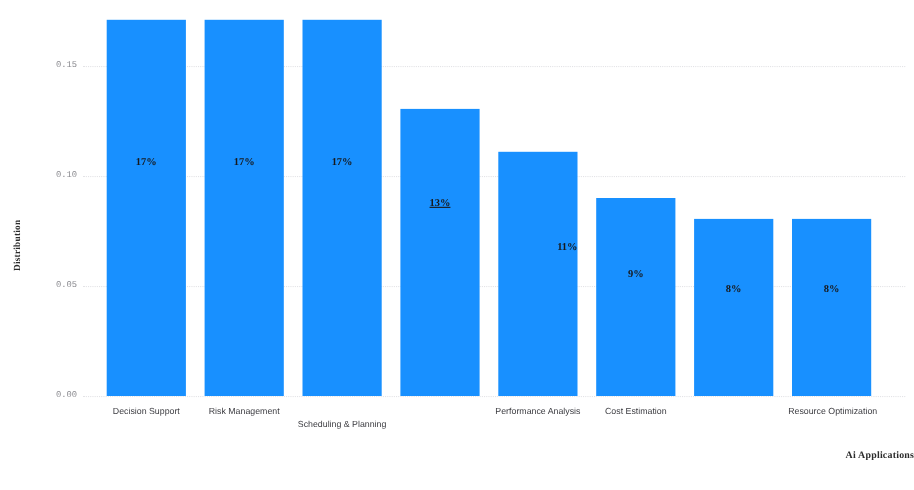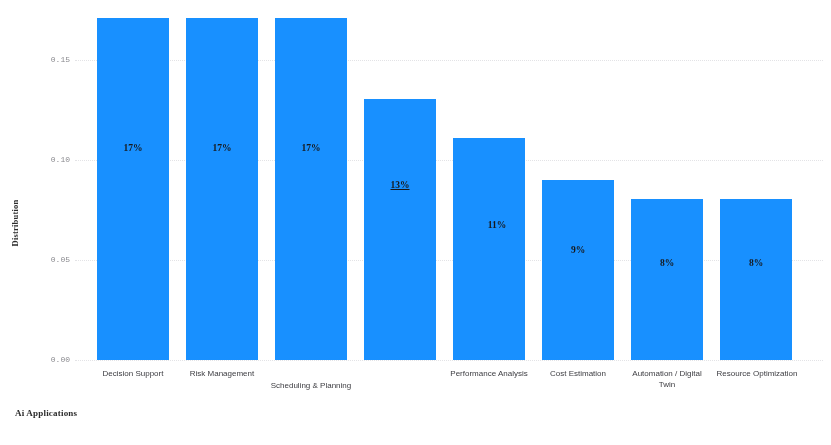--- a/index.html
+++ b/index.html
@@ -95,21 +95,21 @@
     color: #3c3c41;
     line-height: 11px;
   }
 
   
   .x-axis-title {
     position: absolute;
     left: 0;
     right: 0;
     top: 408px;
-    text-align: left;
+    text-align: right;
     font-family: "Liberation Serif", serif;
     font-weight: bold;
     font-size: 9px;
     color: #2b2b2b;
     letter-spacing: 0.2px;
     padding-left: 15px;
   }
 </style>
 </head>
 <body>
@@ -134,44 +134,40 @@
     <div class="bar" style="left:364px; width:72px; top:99px;  height:261px;"></div>
     <div class="bar" style="left:453px; width:72px; top:138px; height:222px;"></div>
     <div class="bar" style="left:542px; width:72px; top:180px; height:180px;"></div>
     <div class="bar" style="left:631px; width:72px; top:199px; height:161px;"></div>
     <div class="bar" style="left:720px; width:72px; top:199px; height:161px;"></div>
 
     <div class="bar-value" style="left:97px;  width:72px; top:144px;">17%</div>
     <div class="bar-value" style="left:186px; width:72px; top:144px;">17%</div>
     <div class="bar-value" style="left:275px; width:72px; top:144px;">17%</div>
     <div class="bar-value" style="left:364px; width:72px; top:181px;text-decoration:underline;">13%</div>
-    <div class="bar-value" style="left:453px; width:88px; top:221px;">11%</div>
+    <div class="bar-value" style="left:453px; width:72px; top:221px;text-align:right;">11%</div>
     <div class="bar-value" style="left:542px; width:72px; top:246px;">9%</div>
     <div class="bar-value" style="left:631px; width:72px; top:259px;">8%</div>
     <div class="bar-value" style="left:720px; width:72px; top:259px;">8%</div>
 
     <div class="x-tick-label" style="left:81px;  width:104px;">
       <div>Decision Support</div>
     </div>
     <div class="x-tick-label" style="left:170px; width:104px;">
       <div>Risk Management</div>
     </div>
     <div class="x-tick-label" style="left:257px; width:108px;margin-top:12px;">
       <div>Scheduling &amp; Planning</div>
     </div>
     <div class="x-tick-label" style="left:437px; width:104px;">
       <div>Performance Analysis</div>
     </div>
     <div class="x-tick-label" style="left:526px; width:104px;">
       <div>Cost Estimation</div>
     </div>
-    <div class="x-tick-label" style="left:619px; width:96px;">
-      <div>Automation / Digital</div>
-      <div>Twin</div>
-    </div>
     <div class="x-tick-label" style="left:703px; width:108px;">
       <div>Resource Optimization</div>
     </div>
 
   </div>
 
   <div class="y-axis-title">Distribution</div>
   <div class="x-axis-title">Ai Applications</div>
 
 </div>

